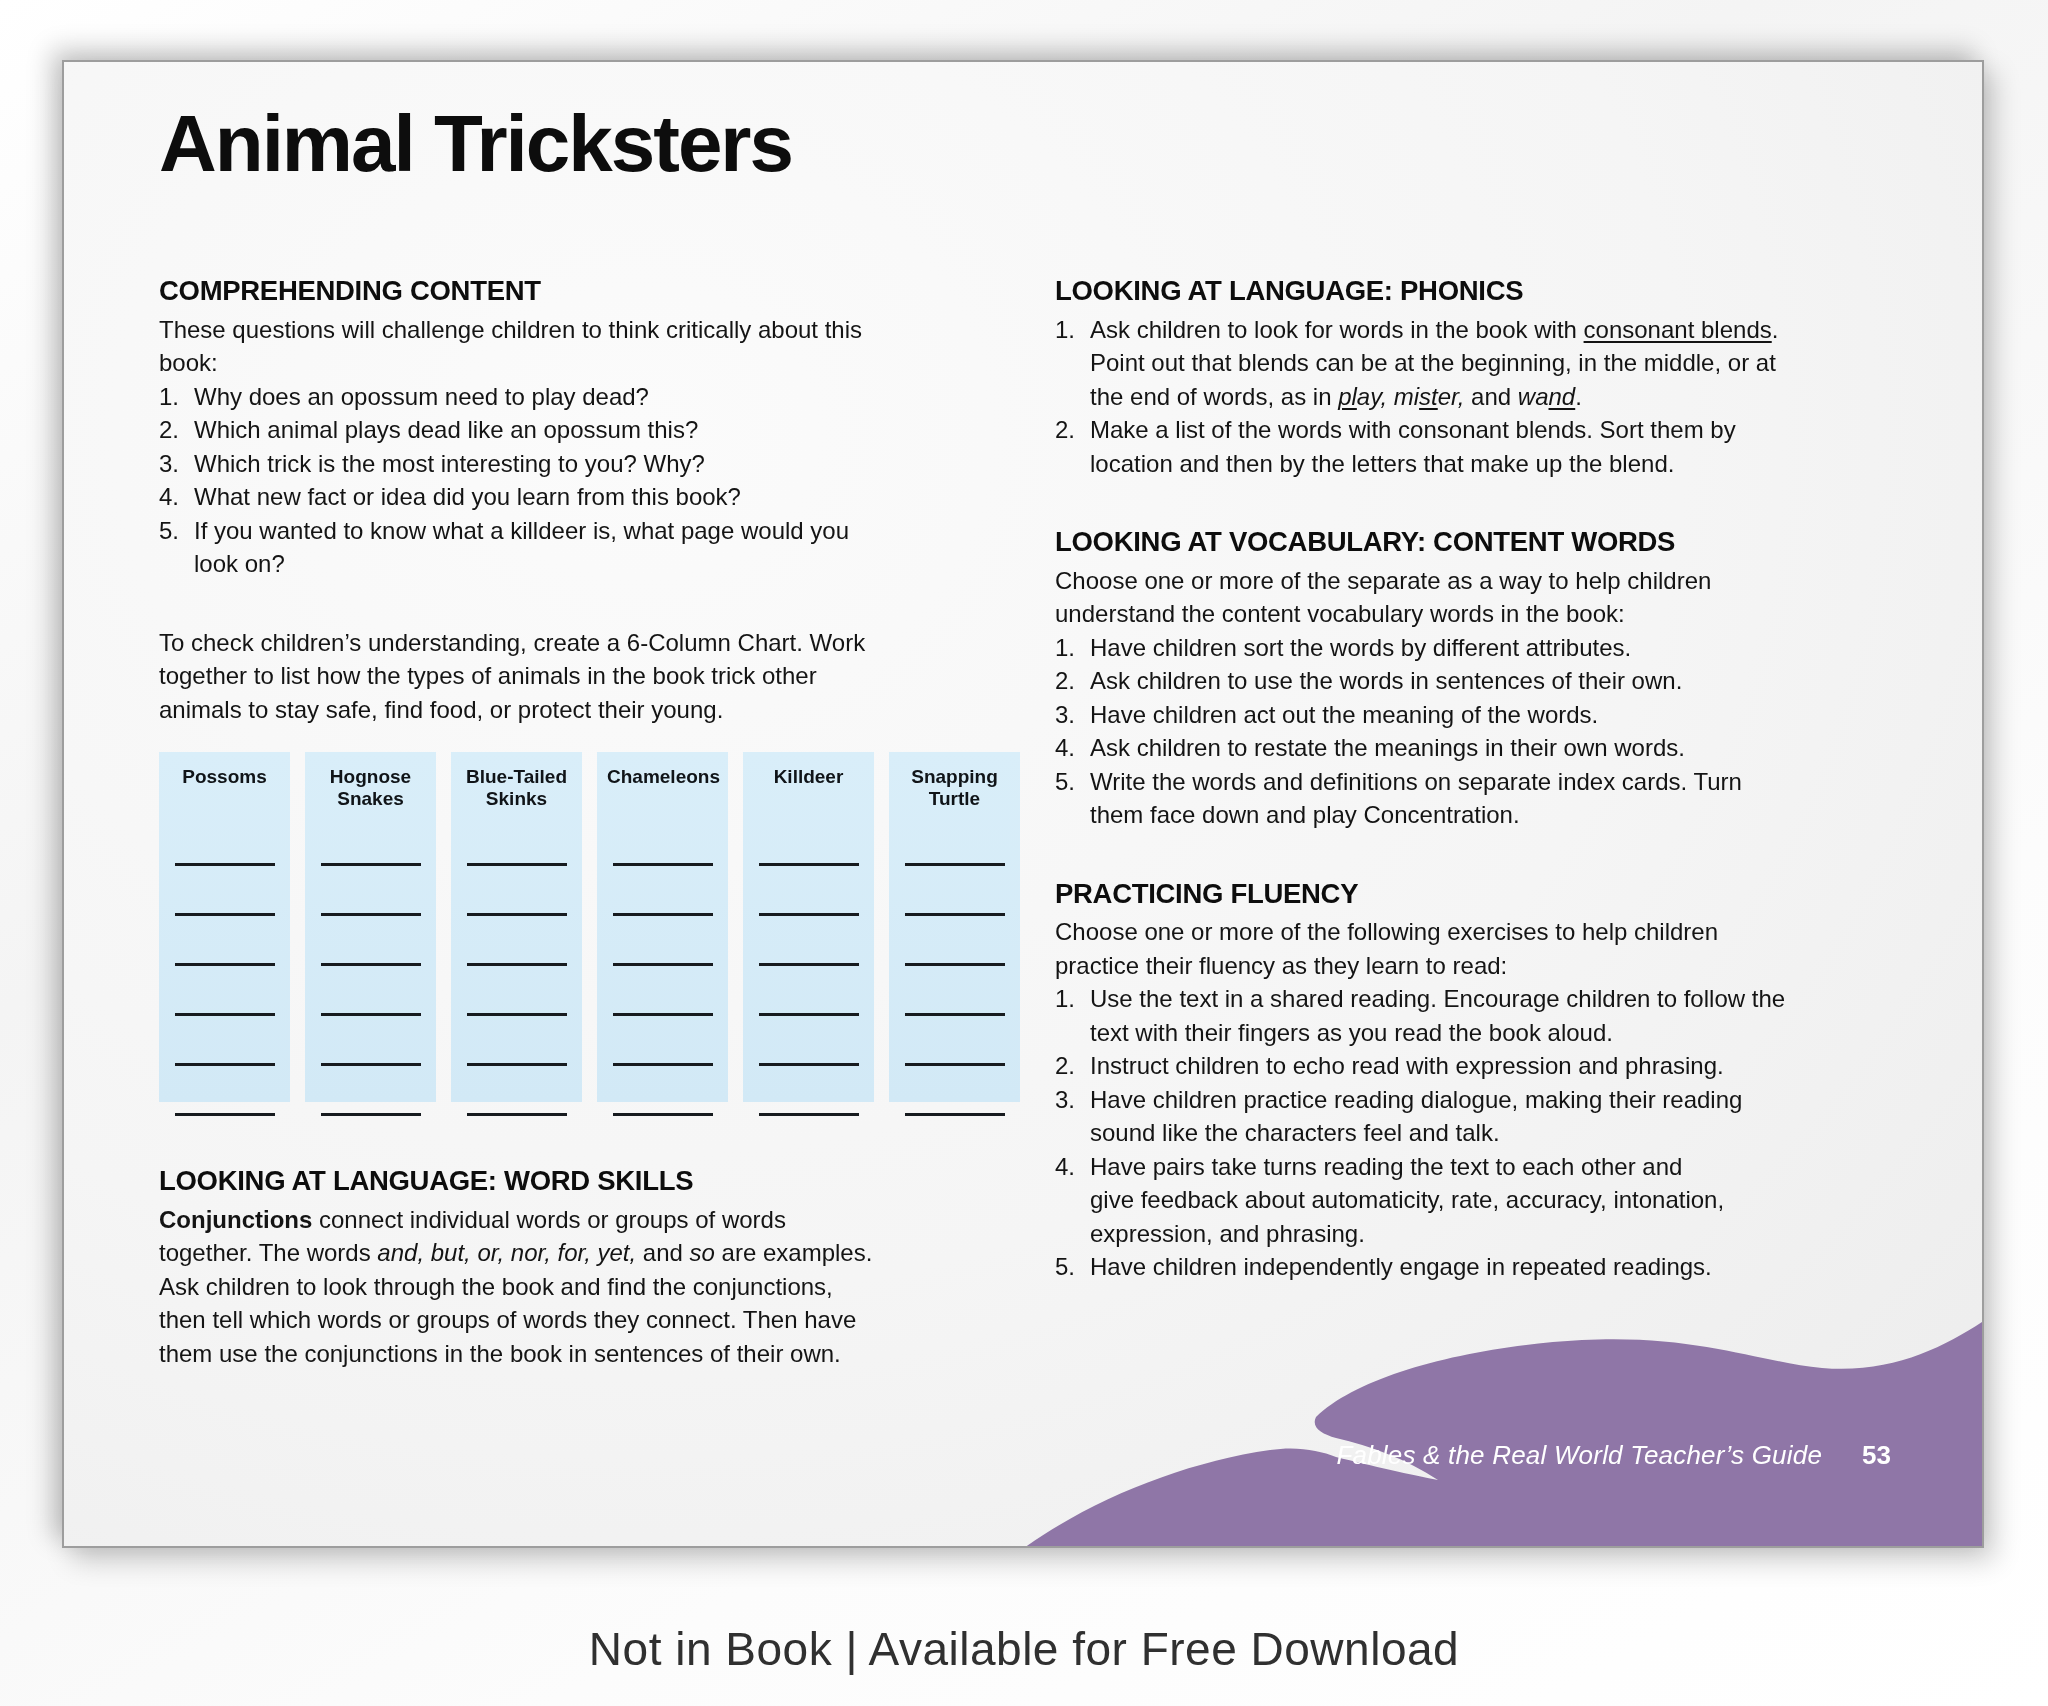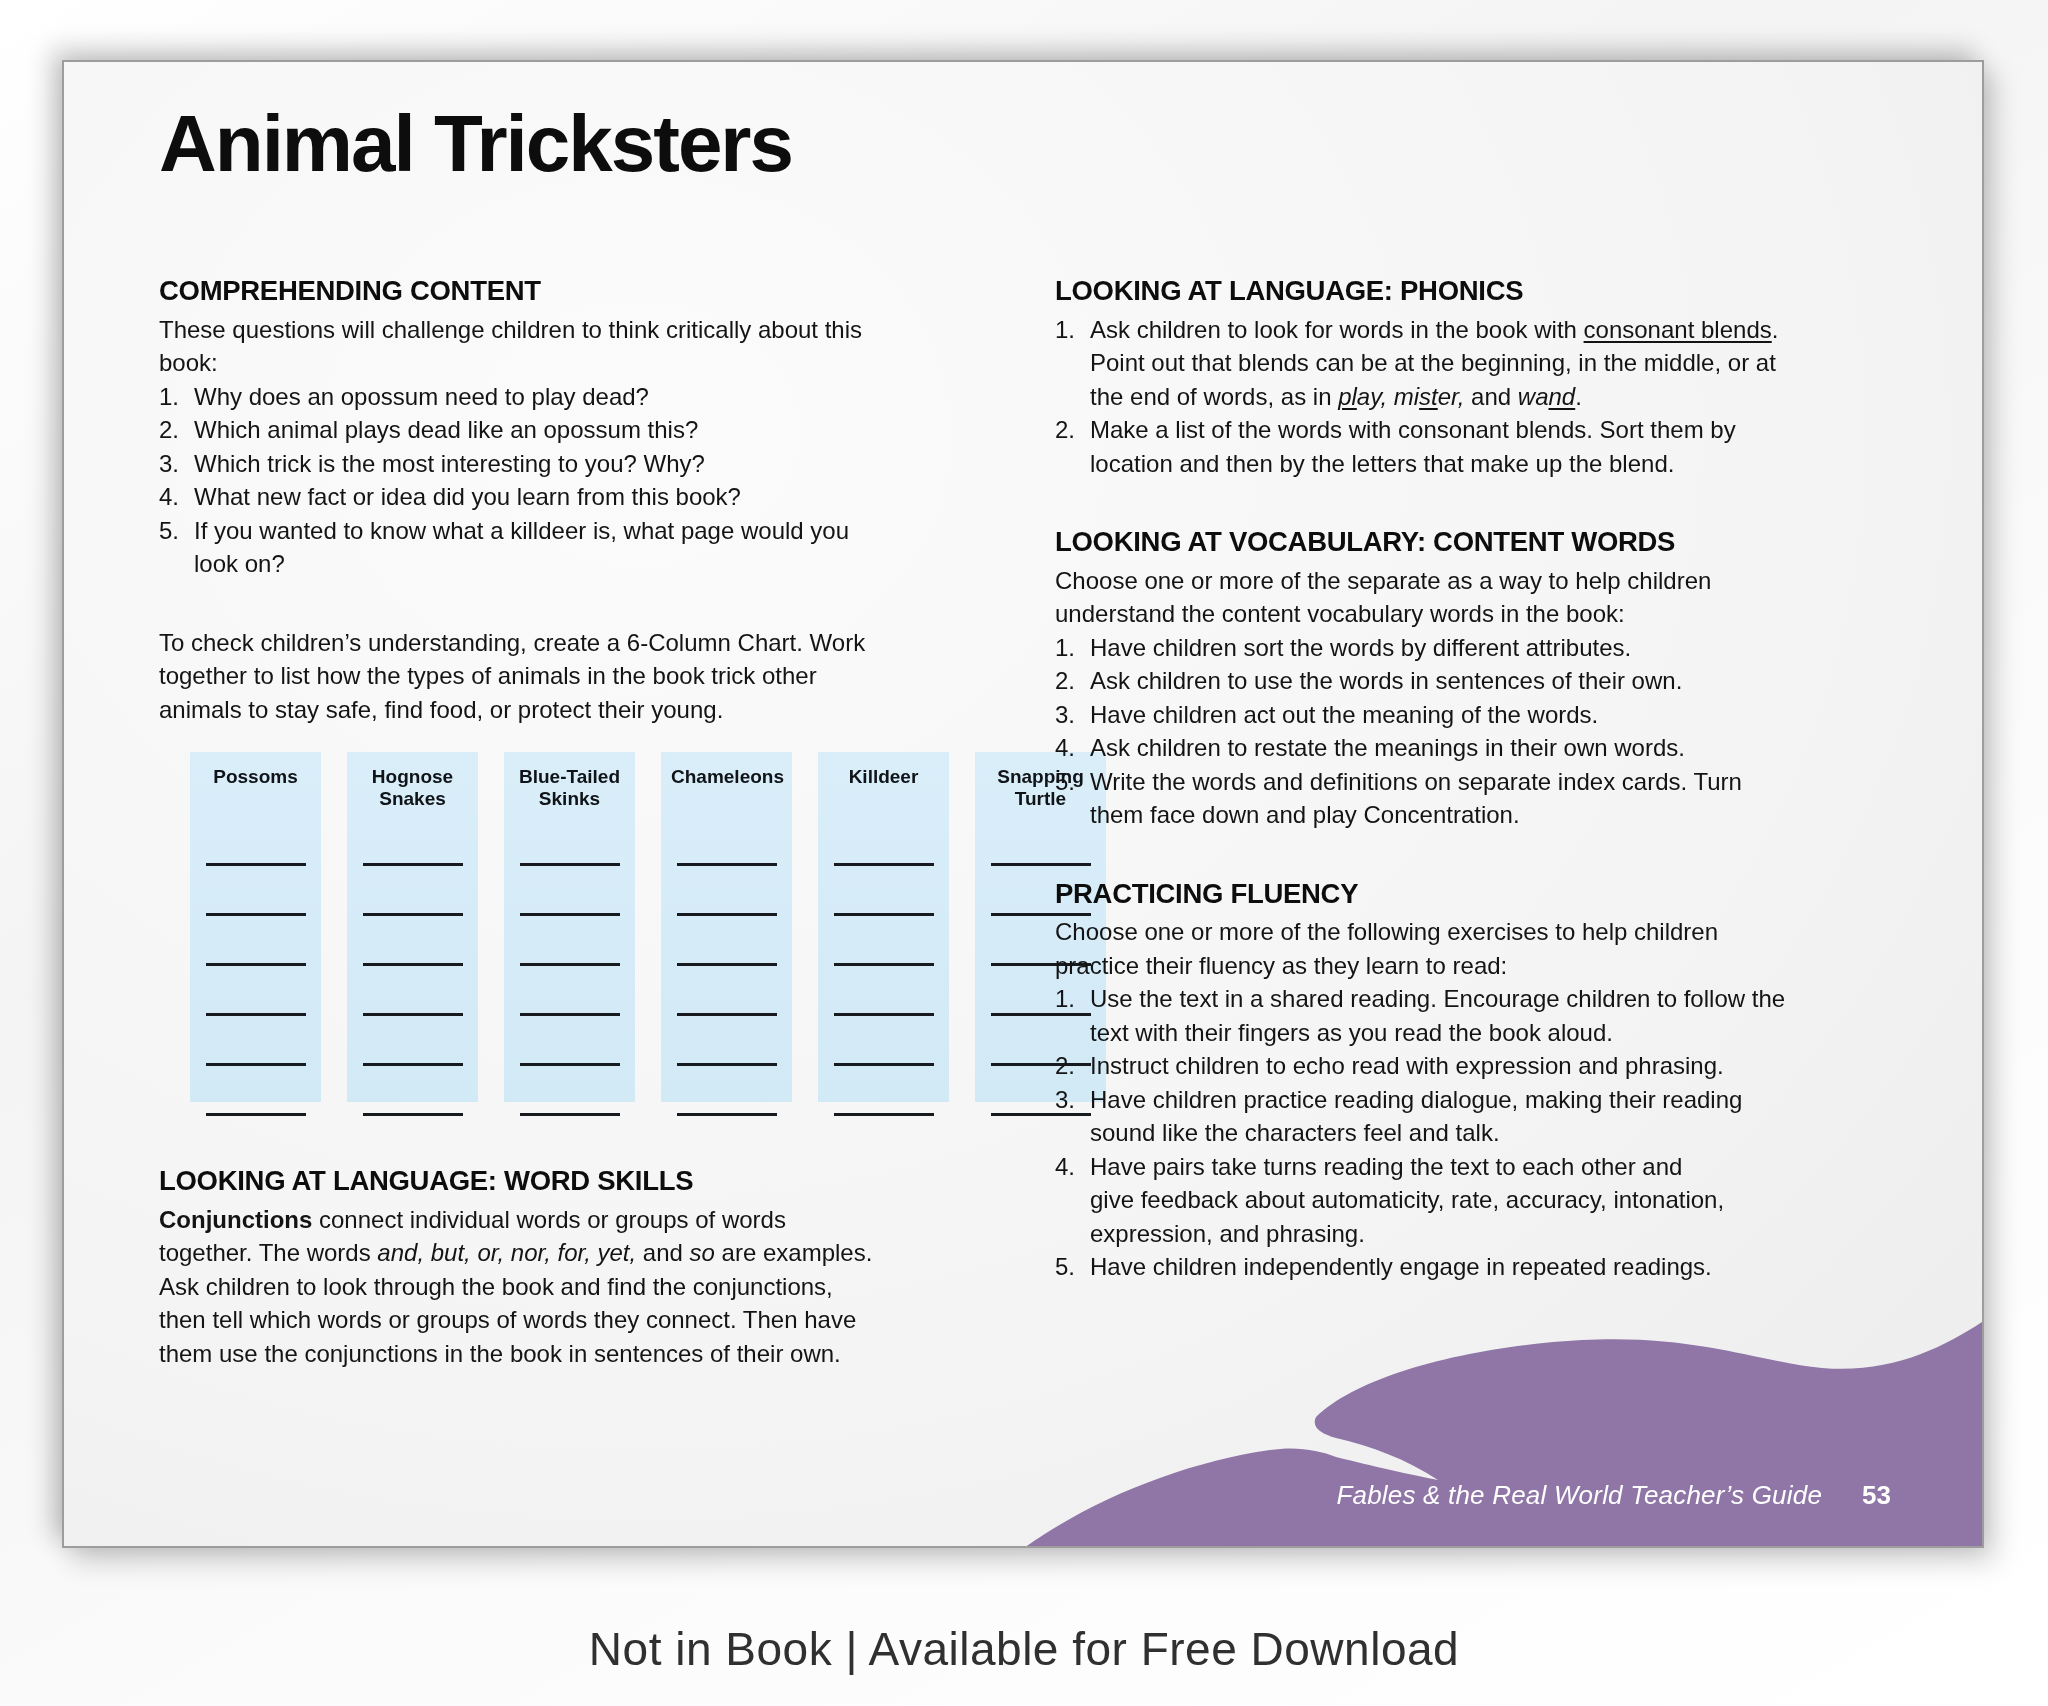--- a/index.html
+++ b/index.html
@@ -28,38 +28,38 @@
   .gap-lg{margin-top:62px;}
   .para{white-space:pre-line;margin:0;}
   .olist{margin:0;padding:0;list-style:none;}
   .li{display:flex;align-items:flex-start;}
   .num{flex:none;width:35px;}
   .txt{flex:1;white-space:pre-line;}
   .s-b{font-weight:bold;}
   .s-i{font-style:italic;}
   .s-u{text-decoration:underline;text-underline-offset:3px;text-decoration-thickness:2px;}
   
-  .chart-row{display:flex;gap:26px;margin-top:26px;width:845px;margin-left:31px;}
+  .chart-row{display:flex;gap:15px;margin-top:26px;width:845px;}
   .chart-col{
     flex:none;width:131px;height:350px;box-sizing:border-box;
     background:linear-gradient(180deg,#d9eef9 0%,#d2e9f6 100%);
     padding:14px 10px 0 10px;
   }
   .chart-col-label{
     font-size:19px;font-weight:bold;text-align:center;line-height:22px;
     min-height:50px;color:#101418;
   }
   .blank-line{height:0;border-bottom:3px solid #171b1f;width:100px;margin:47px auto 0 auto;}
   .blank-line:first-of-type{margin-top:20px;}
   
   .wave-svg{position:absolute;right:0;bottom:0;width:958px;height:240px;display:block;}
   .wave-footer{
     position:absolute;right:91px;top:1378px;display:flex;align-items:baseline;gap:40px;color:#ffffff;
   }
-  .wave-footer .guide{font-style:italic;font-size:26px;letter-spacing:0.2px;margin-top:40px;}
+  .wave-footer .guide{font-style:italic;font-size:26px;letter-spacing:0.2px;}
   .wave-footer .pagenum{font-weight:bold;font-size:26px;}
   
   .caption{
     position:absolute;left:0;top:1622px;width:100%;text-align:center;
     font-size:46px;color:#303030;letter-spacing:0.5px;
   }
 </style>
 </head>
 <body>
 

